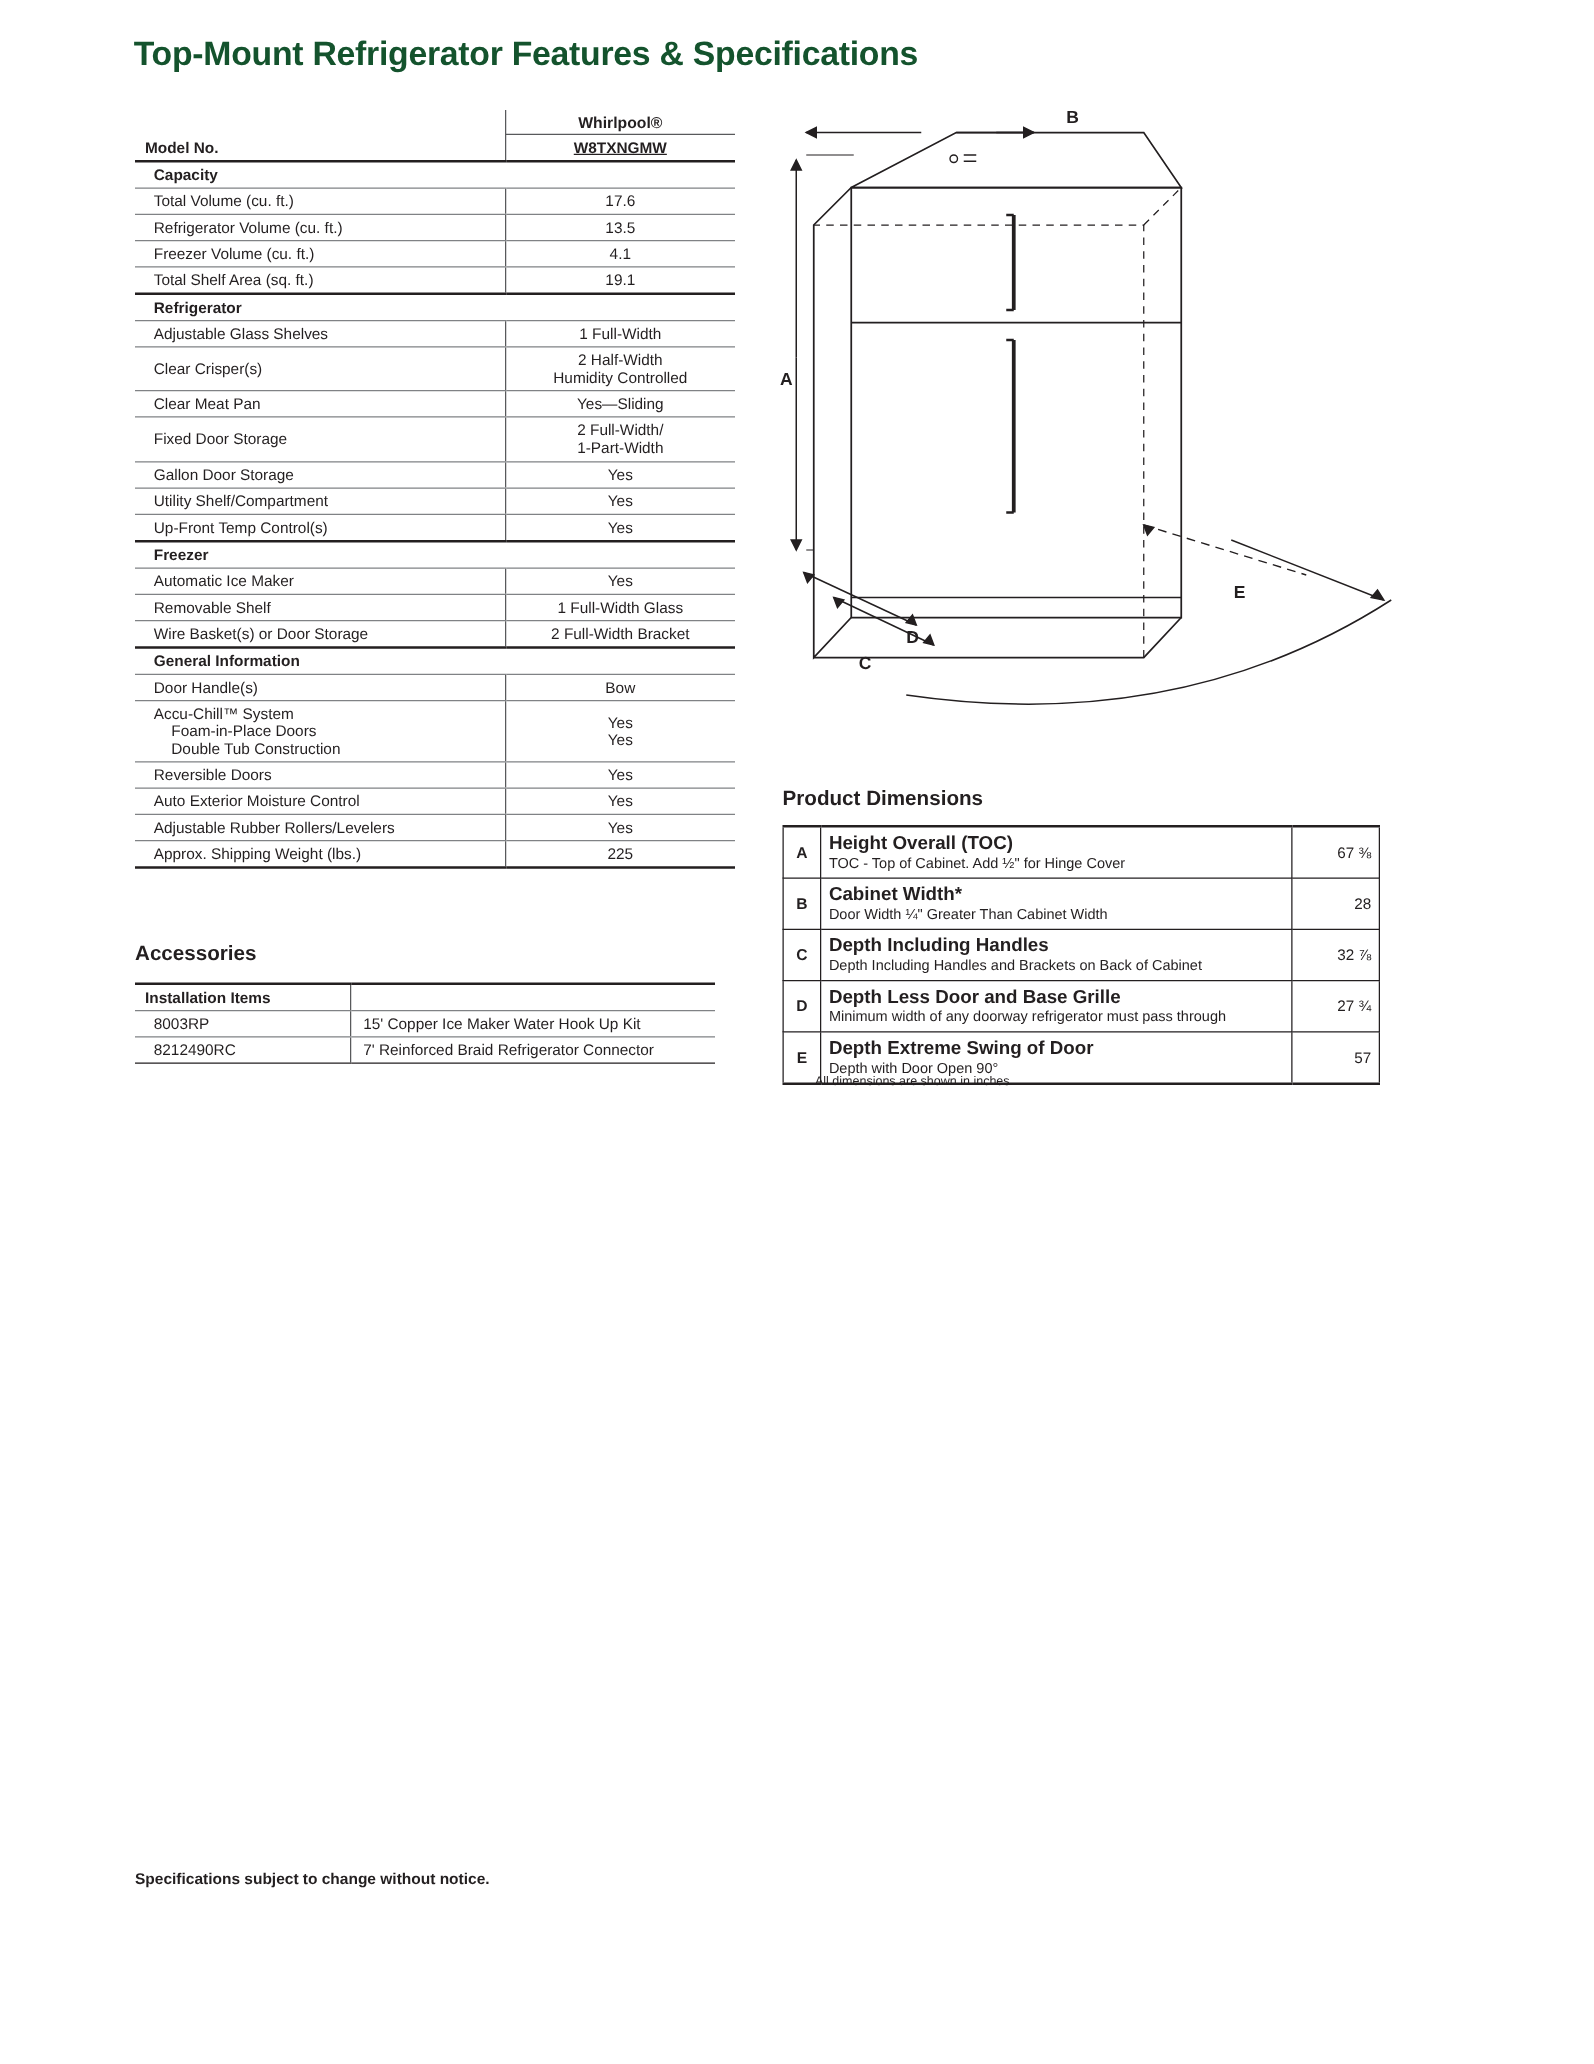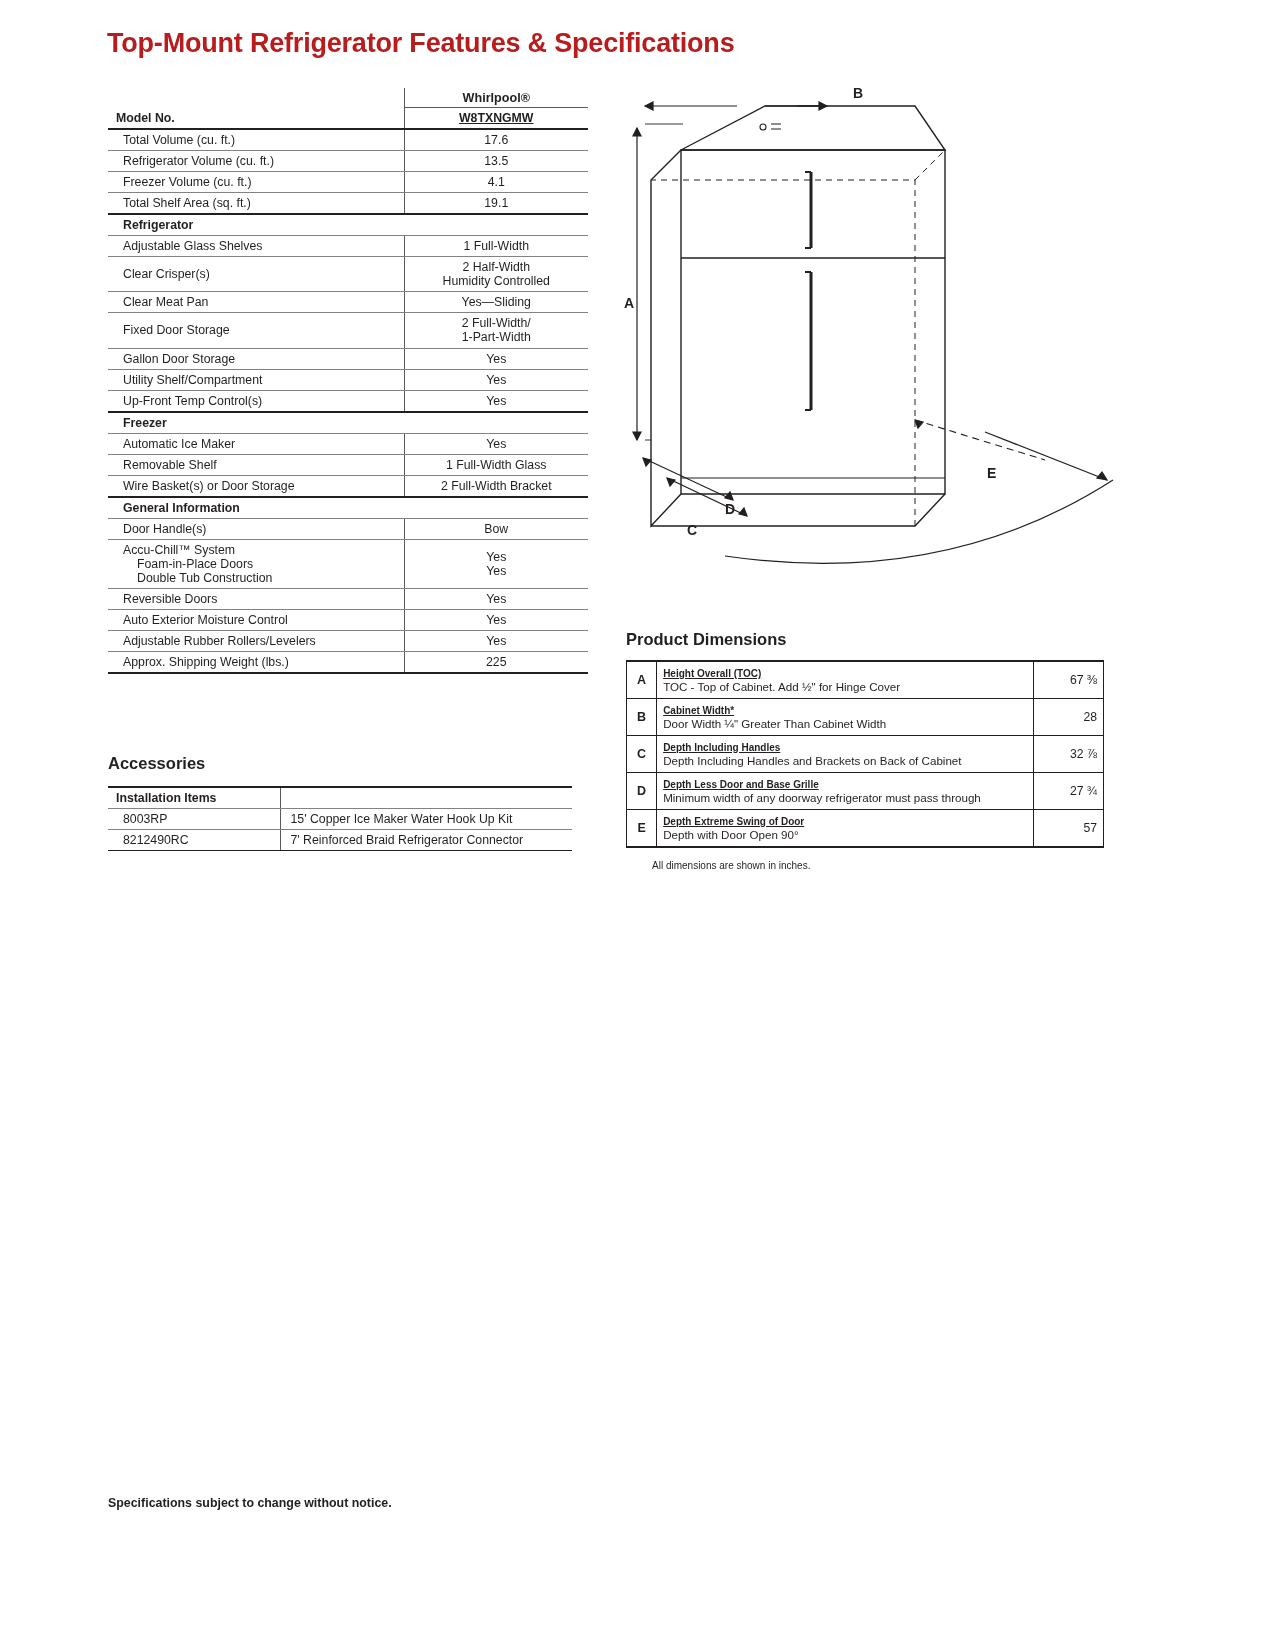--- a/index.html
+++ b/index.html
@@ -14,21 +14,21 @@
   }
   .page { position: relative; width: 1275px; height: 1651px; }
 
   
   .page-title {
     position: absolute;
     left: 107px; top: 28px;
     font-size: 27px;
     font-weight: bold;
     letter-spacing: -0.2px;
-    color: #b91c1c;
+    color: #14532d;
   }
 
   
   .spec-table {
     position: absolute;
     left: 108px; top: 88px;
     width: 480px;
     border-collapse: collapse;
     font-size: 12.3px;
   }
@@ -88,21 +88,21 @@
     left: 626px; top: 660px;
     width: 478px;
     border-collapse: collapse;
     font-size: 11.6px;
   }
   .pd-table td { border: 1px solid #231f20; padding: 4px 6px; vertical-align: middle; }
   .pd-table tr:first-child td { border-top: 2.5px solid #231f20; }
   .pd-table tr:last-child td { border-bottom: 2.5px solid #231f20; }
   .pd-table .pd-key { width: 30px; text-align: center; font-weight: bold; font-size: 12.5px; }
   .pd-table .pd-desc { width: 375px; line-height: 1.2; }
-  .pd-table .pd-desc b { font-size: 10px; text-decoration: underline; }
+  .pd-table .pd-desc b { font-size: 15px; }
   .pd-table .pd-val { width: 70px; text-align: right; font-size: 12.2px; }
   .pd-note {
     position: absolute;
     left: 652px; top: 860px;
     font-size: 10px;
   }
 
   
   .footer {
     position: absolute;
@@ -128,20 +128,24 @@
       <tr class="row-brand">
         <td class="c-label"></td>
         <td class="c-val">Whirlpool®</td>
       </tr>
       <tr class="row-model">
         <td class="c-label">Model No.</td>
         <td class="c-val">W8TXNGMW</td>
       </tr>
     </tbody>
     <tbody id="spec-body">
+        <tr class="row-section">
+          <td class="c-label">Capacity</td>
+          <td class="c-val"></td>
+        </tr>
         <tr class="row-item">
           <td class="c-label">Total Volume (cu. ft.)</td>
           <td class="c-val">17.6</td>
         </tr>
         <tr class="row-item">
           <td class="c-label">Refrigerator Volume (cu. ft.)</td>
           <td class="c-val">13.5</td>
         </tr>
         <tr class="row-item">
           <td class="c-label">Freezer Volume (cu. ft.)</td>

